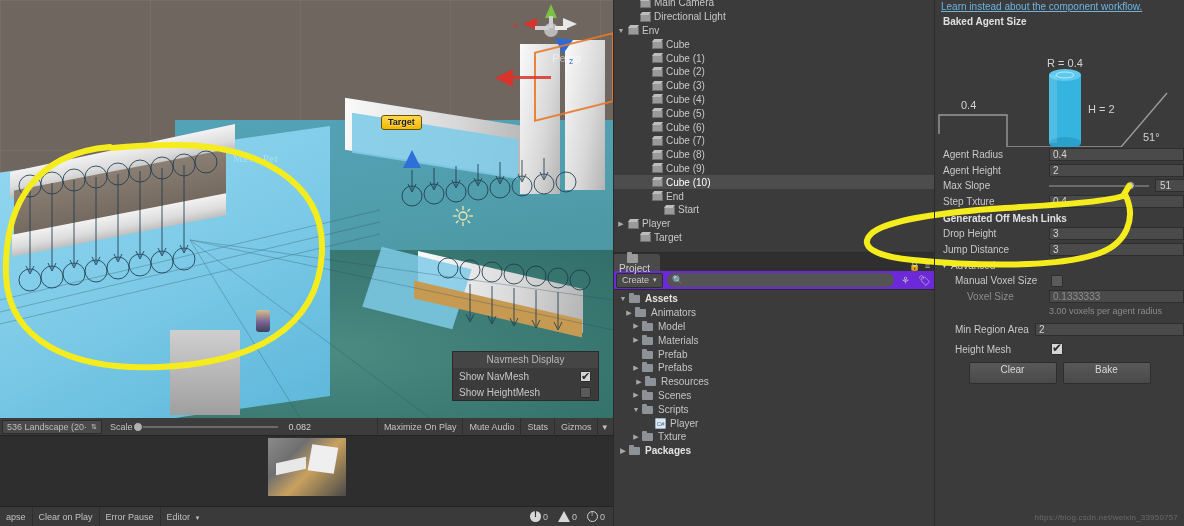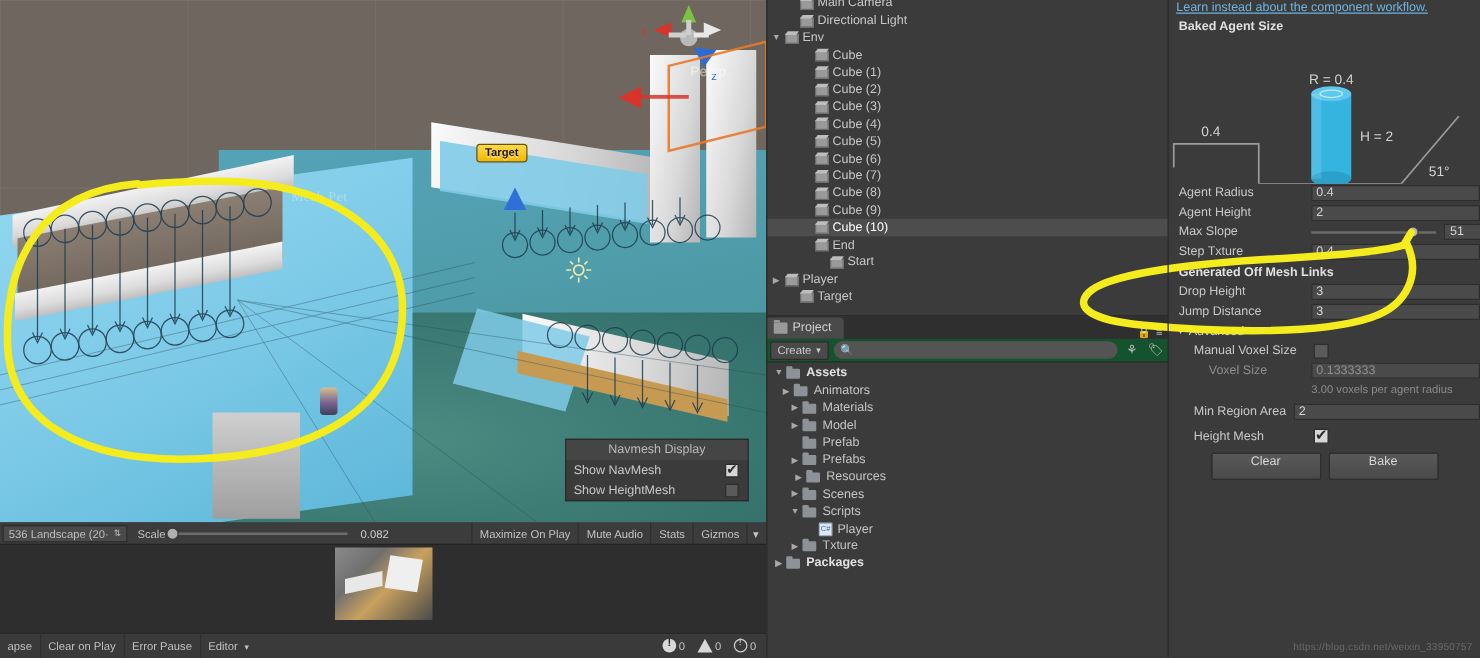--- a/index.html
+++ b/index.html
@@ -201,36 +201,36 @@
     position: absolute; left: 613px; top: 252px; width: 322px; height: 274px;
     background: #3b3b3b; border-top: 1px solid #2b2b2b;
   }
   #project-tabbar {
     height: 18px; background: #2f2f2f; display: flex; align-items: flex-end;
     position: relative;
   }
   .proj-tab {
     background: #4a4a4a; height: 17px; display: flex; align-items: center;
     padding: 0 10px 0 6px; font-size: 10px; color: #d0d0d0;
-    border-top-left-radius: 3px; border-top-right-radius: 3px;
+    border-top-left-radius: 3px; border-top-right-radius: 3px; flex-direction: column;
   }
   .folder-ico {
     width: 11px; height: 9px; background: #9a9a9a; margin-right: 4px;
     border-radius: 1px; position: relative; flex: none;
   }
   .folder-ico::before {
     content:""; position:absolute; left:0; top:-2px; width:5px; height:2px;
     background:#9a9a9a; border-radius:1px 1px 0 0;
   }
   .tab-right-icons {
     margin-left: auto; display: flex; align-items: center; gap: 4px;
     padding-right: 5px; color: #b4b4b4; font-size: 9px;
   }
   #project-toolbar {
-    height: 19px; background: #14532d; border-bottom: 1px solid #2a2a2a;
+    height: 19px; background: #6d28d9; border-bottom: 1px solid #2a2a2a;
     display: flex; align-items: center; padding: 0 3px; gap: 4px;
   }
   .create-btn {
     background: #4a4a4a; border: 1px solid #2c2c2c; border-radius: 2px;
     height: 15px; display: flex; align-items: center; padding: 0 5px;
     font-size: 9px; color: #ccc;
   }
   .search-field {
     flex: 1; height: 14px; background: #545454; border-radius: 7px;
     display: flex; align-items: center; padding: 0 6px; font-size: 9px; color: #8e8e8e;
@@ -670,26 +670,26 @@
           <span>Assets</span>
         </div>
         <div class="p-row" style="padding-left: 10px;">
           <span class="twisty">▶</span>
           <span class="pfolder"></span>
           <span>Animators</span>
         </div>
         <div class="p-row" style="padding-left: 17px;">
           <span class="twisty">▶</span>
           <span class="pfolder"></span>
-          <span>Materials</span>
+          <span>Model</span>
         </div>
         <div class="p-row" style="padding-left: 17px;">
           <span class="twisty">▶</span>
           <span class="pfolder"></span>
-          <span>Model</span>
+          <span>Materials</span>
         </div>
         <div class="p-row" style="padding-left: 17px;">
           <span class="twisty"></span>
           <span class="pfolder"></span>
           <span>Prefab</span>
         </div>
         <div class="p-row" style="padding-left: 17px;">
           <span class="twisty">▶</span>
           <span class="pfolder"></span>
           <span>Prefabs</span>

